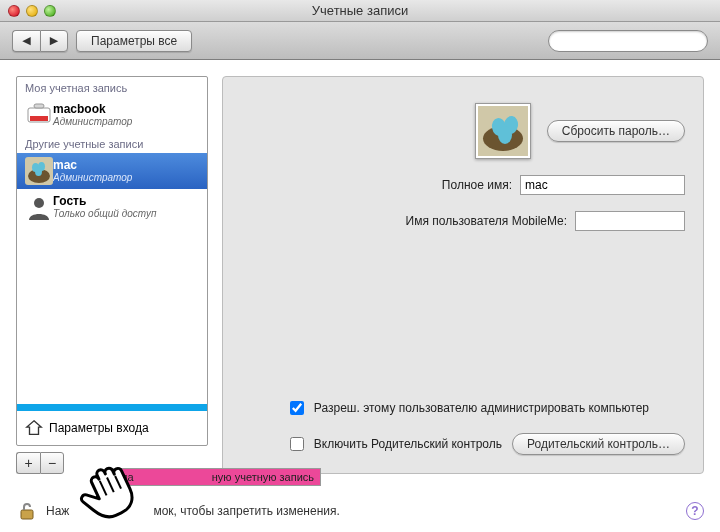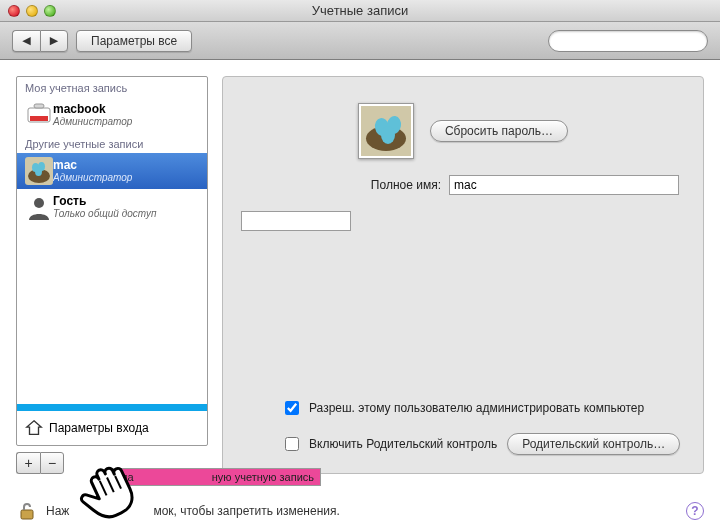--- a/index.html
+++ b/index.html
@@ -140,20 +140,21 @@
 
 .detail {
   flex: 1;
   background: #e6e6e6;
   border: 1px solid #bcbcbc;
   border-radius: 4px;
   padding: 18px;
   position: relative;
   display: flex;
   flex-direction: column;
+  align-items: flex-end;
 }
 .avatar-row {
   display: flex;
   align-items: center;
   justify-content: center;
   gap: 16px;
   margin-top: 8px;
 }
 .avatar {
   width: 56px; height: 56px;
@@ -364,20 +365,21 @@
       </div>
       <button class="pill-btn">Сбросить пароль…</button>
     </div>
 
     <div class="form-row">
       <label>Полное имя:</label>
       <input type="text" value="mac" style="">
     </div>
 
     <div class="form-row mobileme">
+      <label>Имя пользователя MobileMe:</label>
       <input type="text" value="" style="">
     </div>
 
     <div class="bottom-checks">
       <div class="checkrow">
         <input type="checkbox" checked="" style="">
         <span>Разреш. этому пользователю администрировать компьютер</span>
       </div>
       <div class="parental-row">
         <div class="checkrow" style="margin-top:0;">

